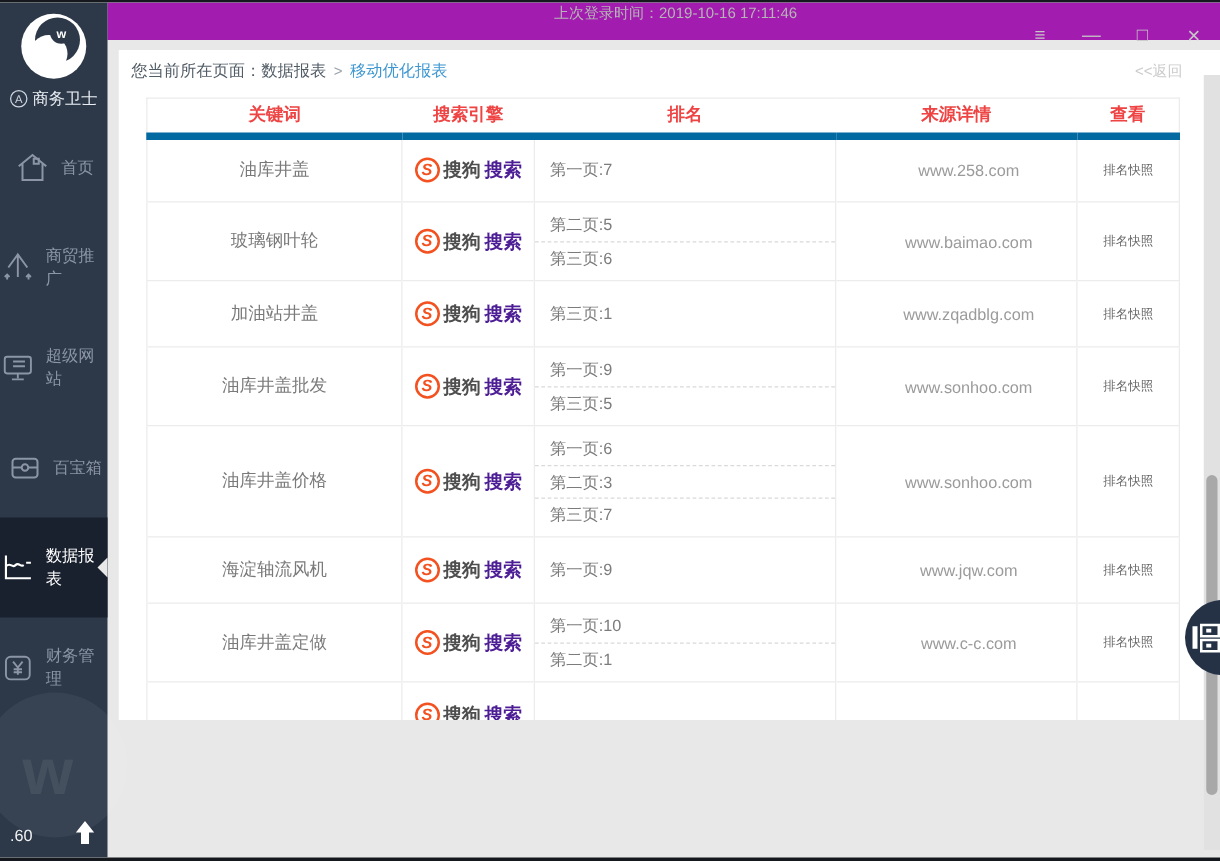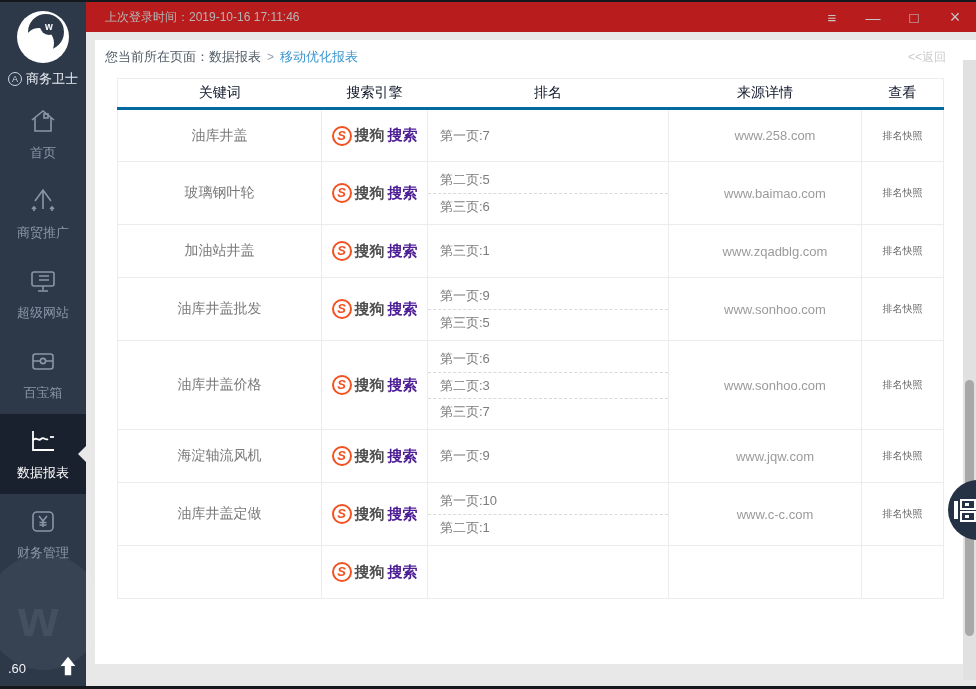--- a/index.html
+++ b/index.html
@@ -6,49 +6,49 @@
   html,body { background:#cfcfcf; }
   body { font-family:"Liberation Sans","DejaVu Sans",sans-serif; }
   .screen { position:relative; width:976px; height:689px; background:#e8e8e8; overflow:hidden; margin:0 auto; border-top:2px solid #15181d; border-bottom:3px solid #15181d; }
 
   
   .sidebar { position:absolute; left:0; top:0; width:86px; height:100%; background:#2d3949; z-index:5; }
   .logo-wrap { margin:6px auto 4px; width:58px; height:58px; display:flex; align-items:center; justify-content:center; }
   .brand-row { display:flex; align-items:center; justify-content:center; gap:4px; color:#e9edf3; font-size:13px; margin-bottom:10px; }
   .brand-badge { width:14px; height:14px; border:1px solid #cfd6e0; border-radius:50%; font-size:9px; line-height:12px; text-align:center; color:#cfd6e0; flex:0 0 auto; }
   .menu { position:absolute; top:92px; left:0; width:86px; }
-  .menu-item { position:relative; height:80px; display:flex; flex-direction:column; align-items:center; justify-content:center; gap:8px; color:#8b95a6; font-size:13px; cursor:pointer; }
+  .menu-item { position:relative; height:80px; display:flex; flex-direction:row; align-items:center; justify-content:center; gap:8px; color:#8b95a6; font-size:13px; cursor:pointer; }
   .menu-item svg { stroke:#8b95a6; }
   .menu-item.active { background:#1a212e; color:#ffffff; }
   .menu-item.active svg { stroke:#ffffff; }
   .menu-item.active .notch { position:absolute; right:0; top:50%; margin-top:-8px; width:0; height:0; border:8px solid transparent; border-right-color:#e8e8e8; border-left-width:0; }
   .version-text { position:absolute; left:8px; bottom:10px; color:#f2f2f2; font-size:13px; }
   .scroll-top { position:absolute; right:7px; bottom:8px; width:22px; height:24px; cursor:pointer; }
   .watermark { position:absolute; left:-14px; bottom:16px; width:116px; height:116px; border-radius:50%; background:#ffffff; opacity:0.05; }
   .watermark-w { position:absolute; left:18px; bottom:38px; font-size:52px; font-weight:bold; color:#ffffff; opacity:0.07; }
 
   
-  .topbar { position:absolute; left:86px; top:0; width:890px; height:30px; background:#b91c1c; display:flex; align-items:center; z-index:2; }
+  .topbar { position:absolute; left:86px; top:0; width:890px; height:30px; background:#a21caf; display:flex; align-items:center; z-index:2;flex-direction:column; }
   .last-login { margin-left:19px; color:#b5b5b5; font-size:12px; }
   .win-controls { margin-left:auto; display:flex; align-items:center; gap:25px; padding-right:13px; color:#c6c6c6; }
   .win-btn { font-size:15px; line-height:1; cursor:pointer; width:16px; text-align:center; }
   .win-btn.close { font-size:18px; }
 
   
-  .panel { position:absolute; left:95px; top:38px; width:881px; height:624px; background:#ffffff; overflow:hidden; z-index:1; }
+  .panel { position:absolute; left:95px; top:38px; width:881px; height:536px; background:#ffffff; overflow:hidden; z-index:1; }
   .breadcrumb { height:30px; display:flex; align-items:center; font-size:13px; padding:4px 30px 0 10px; }
   .bc-prefix, .bc-section { color:#515c66; }
   .bc-sep { color:#9aa3ab; margin:0 6px; font-size:12px; }
   .bc-current { color:#3e97d1; cursor:pointer; }
   .bc-back { margin-left:auto; color:#cbcbcb; font-size:12px; cursor:pointer; }
 
   
   .tbl-wrap { margin:8px 0 0 22px; width:826px; }
   table { border-collapse:collapse; table-layout:fixed; width:826px; border:1px solid #ececec; background:#fff; }
-  thead th { height:30px; font-weight:400; font-size:14px; color:#0f172a; border-bottom:3px solid #0369a1; }
+  thead th { height:30px; font-weight:700; font-size:14px; color:#ef4444; border-bottom:6px solid #0369a1; }
   tbody tr { height:53px; }
   tbody td { border-top:1px solid #ececec; font-size:13px; color:#7c7c7c; text-align:center; vertical-align:middle;margin-top:16px; }
   tbody td + td { border-left:1px solid #ececec; }
   tbody tr:first-child td { border-top:none; }
   td.c-kw { font-size:14px; color:#7a7a7a; }
   td.c-rank { text-align:left; padding:5px 0; }
   .rank-item { height:26px; line-height:26px; padding:0 12px; font-size:13px; color:#7c7c7c; }
   .rank-item + .rank-item { border-top:1px dashed #d9d9d9; }
   td.c-src { color:#9b9b9b; font-size:13px;padding-left:20px; }
   td.c-view { color:#666666; font-size:10px; cursor:pointer; }

